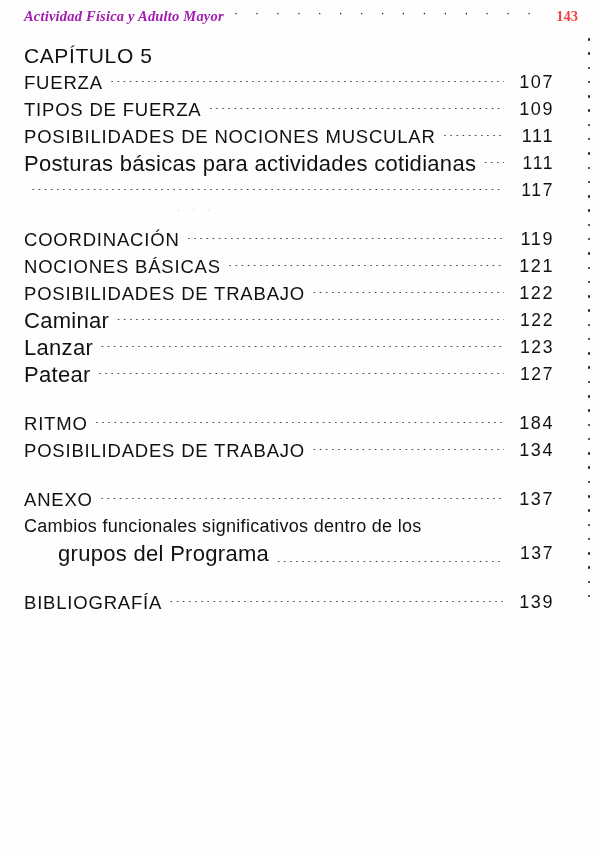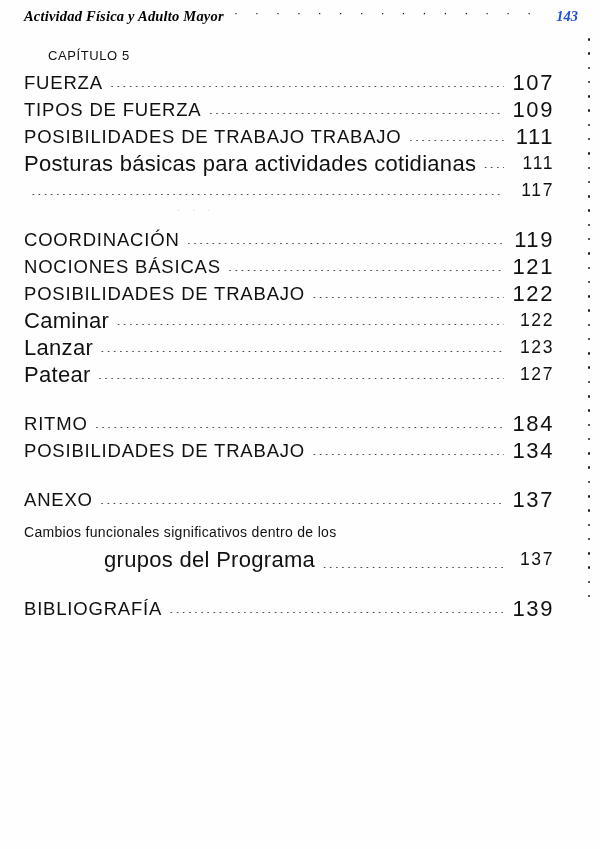--- a/index.html
+++ b/index.html
@@ -28,40 +28,39 @@
     align-items: baseline;
   }
   .runhead-title {
     font-family: "Liberation Serif", serif;
     font-style: italic;
     font-weight: bold;
     font-size: 14.5px;
     letter-spacing: 0.2px;
     margin-left: 24px;
     white-space: nowrap;
-    color: #000000;
+    color: #a21caf;
   }
   .runhead-dots {
     flex: 1;
     margin: 0 8px 0 10px;
     position: relative;
     top: -4px;
     font-size: 13px;
     letter-spacing: 6.5px;
     color: #1a1a1a;
     overflow: hidden;
     white-space: nowrap;
   }
   .runhead-page {
     font-family: "Liberation Serif", serif;
-    font-style: italic;
     font-weight: bold;
     font-size: 14.5px;
     margin-right: 22px;
-    color: #1d4ed8;
+    color: #ef4444;
   }
 
   
   .edge-dots {
     position: absolute;
     right: 7px;
     top: 38px;
     width: 8px;
     height: 560px;
     display: flex;
@@ -81,30 +80,29 @@
   .toc {
     position: absolute;
     left: 24px;
     top: 42px;
     width: 552px;
   }
   .grp { margin-bottom: 0px; }
   .spacer { height: 22px; }
 
   .chaplabel {
-    font-size: 13px;
+    font-size: 21px;
     letter-spacing: 0.6px;
     line-height: 27px;
     white-space: nowrap;
-    margin-left: 24px;
   }
 
   .row {
     display: flex;
-    align-items: center;
+    align-items: flex-start;
     line-height: 27px;
     height: 27px;
     white-space: nowrap;
   }
   .row .lbl {
     font-size: 18.5px;
     letter-spacing: 0.8px;
   }
   .row.lower .lbl {
     font-size: 22px;
@@ -115,51 +113,49 @@
     position: relative;
     top: -5px;
     margin: 0 6px 0 7px;
     overflow: hidden;
     height: 18px;
     font-size: 17px;
     letter-spacing: 1.4px;
     color: #111;
   }
   .row .pg {
-    font-size: 22px;
+    font-size: 18px;
     letter-spacing: 1.6px;
     min-width: 44px;
     text-align: right;
     padding-right: 22px;
   }
   .row.lower .pg {
     font-size: 17.5px;
   }
 
   
   .row.two-line {
     height: auto;
     display: block;
   }
   .row .wrapline1 {
-    font-size: 14px;
+    font-size: 18px;
     letter-spacing: 0.3px;
     display: block;
-    margin-top: 6px;
   }
   .wrap2 {
     display: flex;
     align-items: flex-end;
     height: 27px;
     padding-left: 34px;
   }
   .wrap2 .lbl {
     font-size: 17.5px;
     letter-spacing: 0.3px;
-    margin-left: 46px;
   }
 
   
   .artifact {
     position: absolute;
     left: 176px;
     top: 200px;
     width: 70px;
     height: 16px;
     opacity: 0.14;
@@ -237,21 +233,21 @@
         <span class="pg">107</span>
       </div>
 
       <div class="row">
         <span class="lbl">TIPOS DE FUERZA</span>
         <span class="leader">..........................................................................................................</span>
         <span class="pg">109</span>
       </div>
 
       <div class="row">
-        <span class="lbl">POSIBILIDADES DE TRABAJO TRABAJO</span>
+        <span class="lbl">POSIBILIDADES DE NOCIONES MUSCULAR</span>
         <span class="leader">..........................................................................................................</span>
         <span class="pg">111</span>
       </div>
 
       <div class="row lower">
         <span class="lbl">Posturas básicas para actividades cotidianas</span>
         <span class="leader">..........................................................................................................</span>
         <span class="pg">111</span>
       </div>
 

